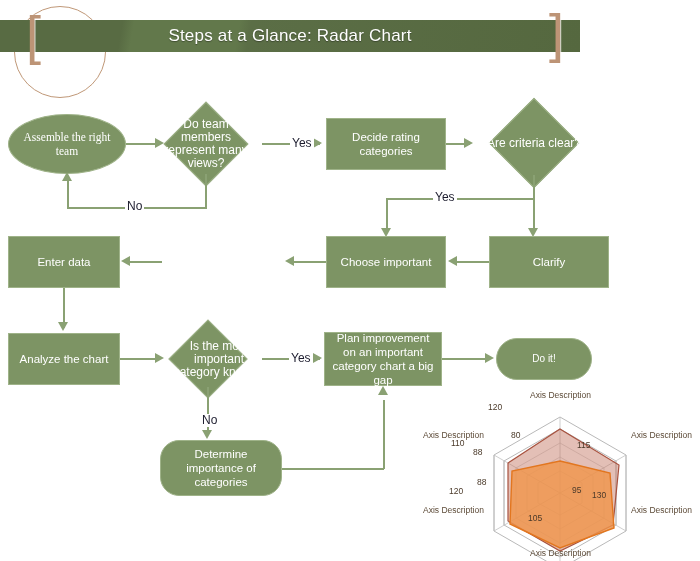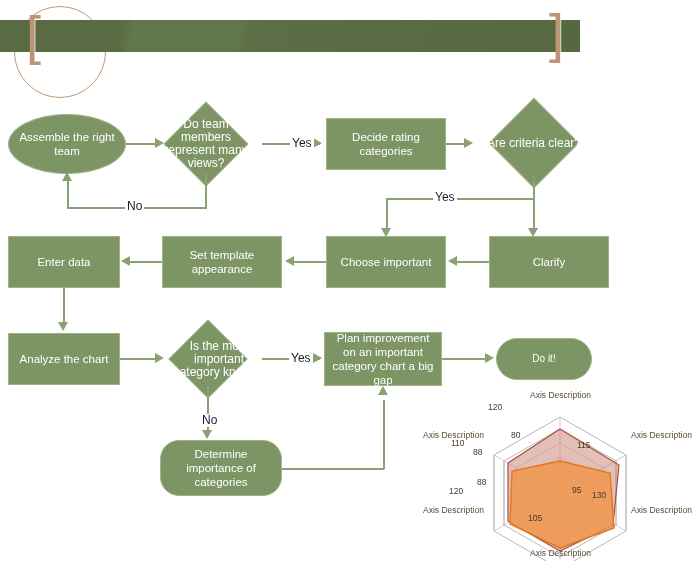--- a/index.html
+++ b/index.html
@@ -37,21 +37,21 @@
   .brk-r{left:549px;top:6px;}
 
   
   .shape{
     position:absolute;box-sizing:border-box;
     background:#7d9464;border:1px solid #9fb389;
     color:#ffffff;font-size:11.5px;line-height:14px;
     display:flex;align-items:center;justify-content:center;
     text-align:center;padding:2px 5px;
   }
-  .shape.ellipse{border-radius:50%;}
+  .shape.ellipse{border-radius:50%;font-family:Liberation Serif, serif;}
   .shape.stadium{border-radius:999px;}
   .shape.rect{border-radius:0;}
   .shape span{display:block;width:100%;}
 
   
   .diamond{
     position:absolute;box-sizing:border-box;
     background:#7d9464;border:1px solid #9fb389;
     transform:rotate(45deg);
   }
@@ -83,20 +83,21 @@
     position:absolute;color:#5d4b38;font-size:8.5px;white-space:nowrap;
   }
 </style>
 </head>
 <body>
 
 <div id="canvas">
 
   <div class="hdr-circle"></div>
   <div class="hdr-bar"></div>
+  <div class="hdr-title">Steps at a Glance: Radar Chart</div>
   <div class="brk brk-l">[</div>
   <div class="brk brk-r">]</div>
 
   <div class="shape ellipse" style="left:8px;top:114px;width:118px;height:60px;">
     <span>Assemble the right team</span>
   </div>
 
   <div class="ln h" style="left:126px;top:143px;width:32px;"></div>
   <div class="arw r" style="left:155px;top:138px;"></div>
 
@@ -138,23 +139,20 @@
   <div class="ln h" style="left:455px;top:261px;width:34px;"></div>
   <div class="arw l" style="left:448px;top:256px;"></div>
 
   <div class="shape rect" style="left:326px;top:236px;width:120px;height:52px;">
     <span>Choose important</span>
   </div>
 
   <div class="ln h" style="left:291px;top:261px;width:35px;"></div>
   <div class="arw l" style="left:285px;top:256px;"></div>
 
-  <div class="shape rect" style="left:162px;top:236px;width:120px;height:52px;">
-    <span>Set template appearance</span>
-  </div>
 
   <div class="ln h" style="left:128px;top:261px;width:34px;"></div>
   <div class="arw l" style="left:121px;top:256px;"></div>
 
   <div class="shape rect" style="left:8px;top:236px;width:112px;height:52px;">
     <span>Enter data</span>
   </div>
 
   <div class="ln v" style="left:63px;top:288px;height:40px;"></div>
   <div class="arw d" style="left:58px;top:322px;"></div>

